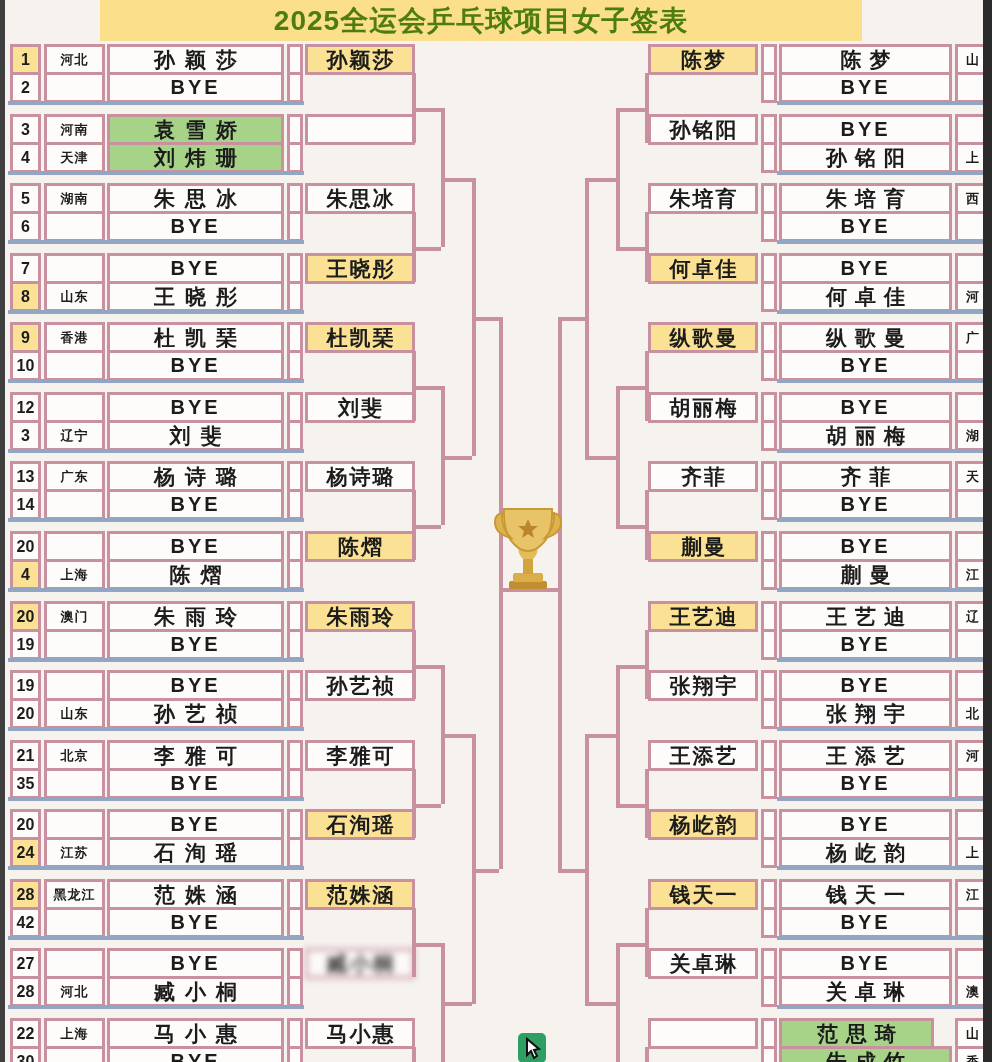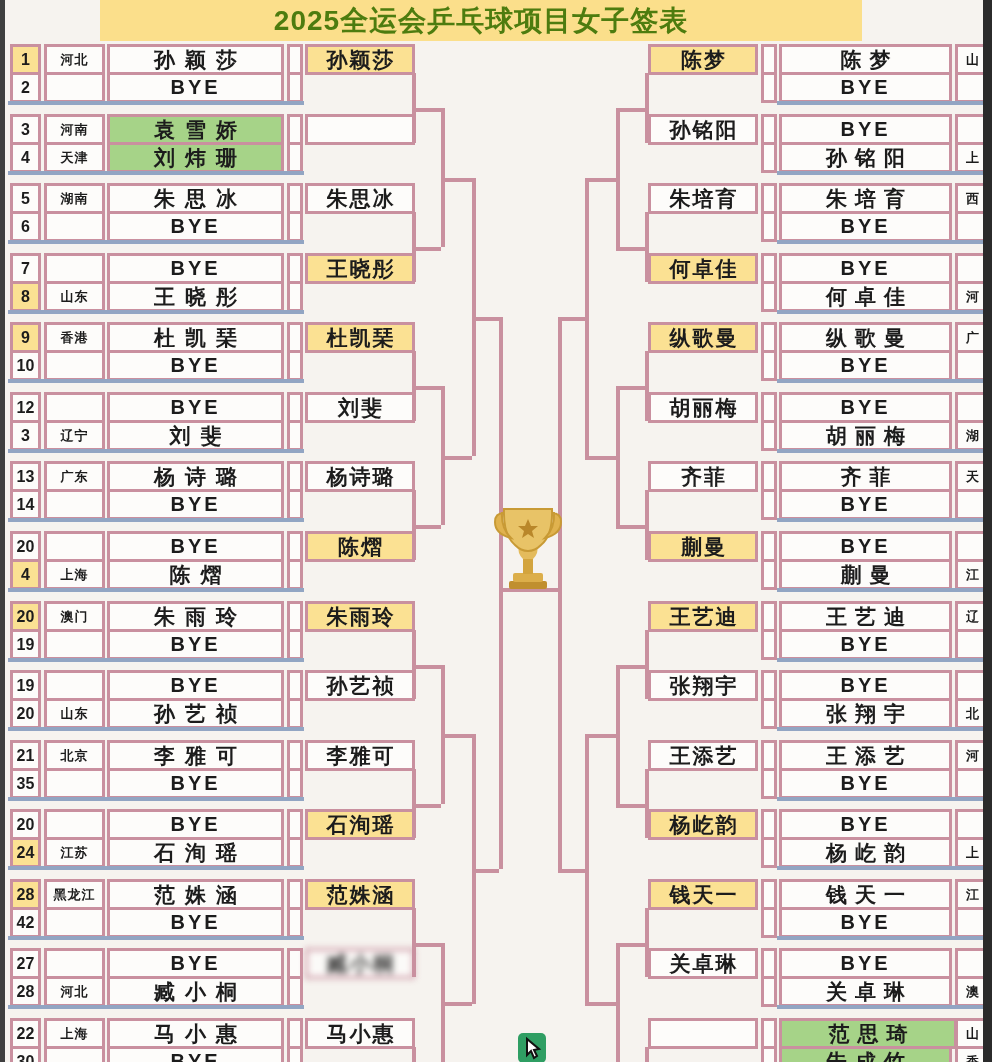--- a/index.html
+++ b/index.html
@@ -275,21 +275,21 @@
       <div class="cell prov provcut" style="left: 955px; top: 907px; width: 37px; height: 31px;"></div>
       <div class="cell wname hl-yellow" style="left: 648px; top: 879px; width: 110px; height: 31px;">钱天一</div>
       <div class="cell" style="left: 761px; top: 948px; width: 16px; height: 31px;"></div>
       <div class="cell rname bye" style="left: 779px; top: 948px; width: 173px; height: 31px;">BYE</div>
       <div class="cell prov provcut" style="left: 955px; top: 948px; width: 37px; height: 31px;"></div>
       <div class="cell" style="left: 761px; top: 976px; width: 16px; height: 31px;"></div>
       <div class="cell rname" style="left: 779px; top: 976px; width: 173px; height: 31px;">关卓琳</div>
       <div class="cell prov provcut" style="left: 955px; top: 976px; width: 37px; height: 31px;">澳</div>
       <div class="cell wname" style="left: 648px; top: 948px; width: 110px; height: 31px;">关卓琳</div>
       <div class="cell" style="left: 761px; top: 1018px; width: 16px; height: 31px;"></div>
-      <div class="cell rname hl-green" style="left: 779px; top: 1018px; width: 178px; height: 31px;">范思琦</div>
+      <div class="cell rname hl-green" style="left: 779px; top: 1018px; width: 155px; height: 31px;">范思琦</div>
       <div class="cell prov provcut" style="left: 955px; top: 1018px; width: 37px; height: 31px;">山</div>
       <div class="cell" style="left: 761px; top: 1046px; width: 16px; height: 31px;"></div>
       <div class="cell rname hl-green" style="left: 779px; top: 1046px; width: 173px; height: 31px;">朱成竹</div>
       <div class="cell prov provcut" style="left: 955px; top: 1046px; width: 37px; height: 31px;">香</div>
       <div class="cell wname" style="left: 648px; top: 1018px; width: 110px; height: 31px;"></div>
     </div>
   <div id="lines">
       <div class="blueln" style="left: 8px; top: 101px; width: 296px; height: 4px;"></div>
       <div class="blueln" style="left: 8px; top: 171px; width: 296px; height: 4px;"></div>
       <div class="blueln" style="left: 8px; top: 240px; width: 296px; height: 4px;"></div>

